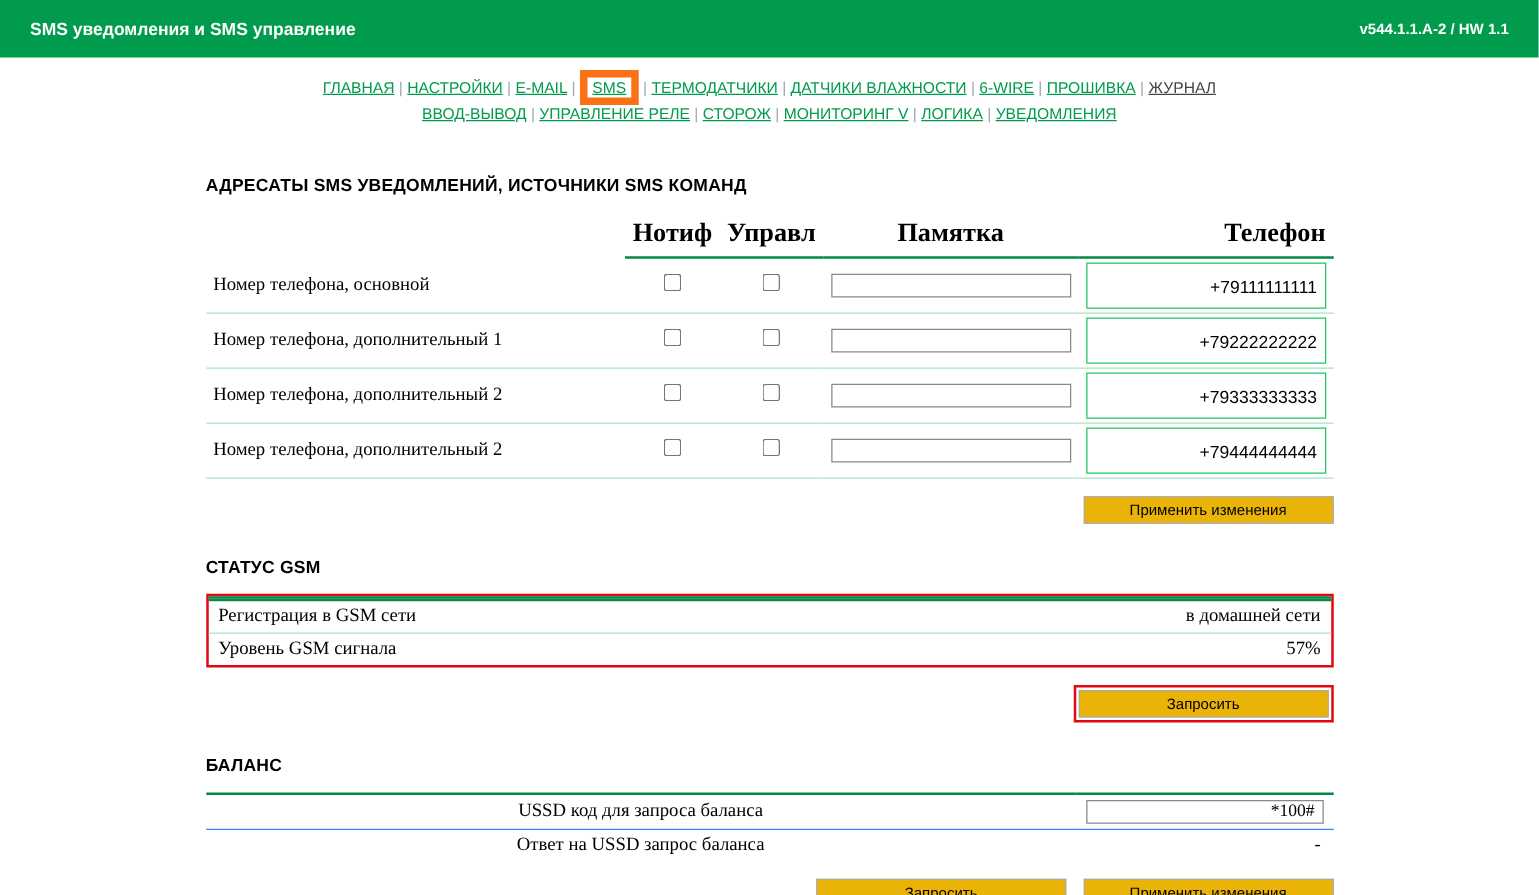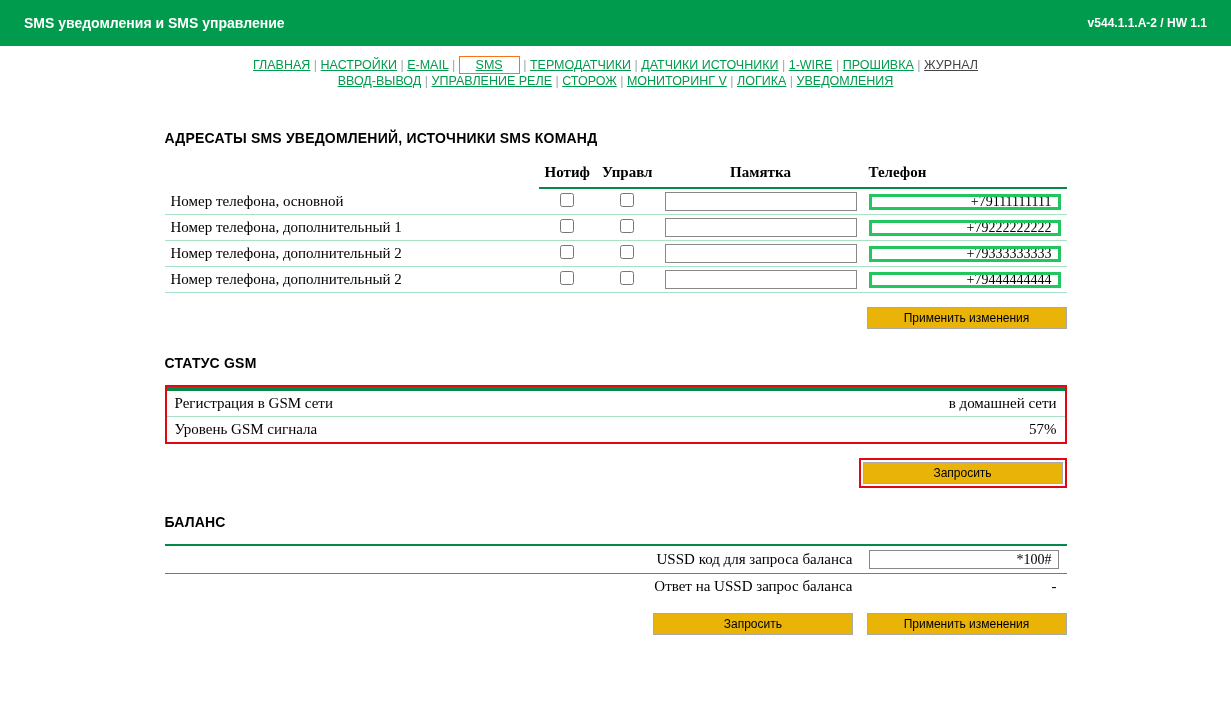--- a/index.html
+++ b/index.html
@@ -3,75 +3,75 @@
 <meta charset="utf-8">
 <style>
   *{box-sizing:border-box;}
   body{margin:0;font-family:Verdana,Arial,sans-serif;font-size:13px;color:#000;background:#fff;}
   .topbar{background:#009b4c;color:#fff;padding:0 24px;display:flex;justify-content:space-between;align-items:center;height:46px;}
   .topbar .title{font-size:14px;font-weight:bold;}
   .topbar .ver{font-size:12px;font-weight:bold;}
   .nav{text-align:center;padding:10px 0 4px 0;font-size:12.5px;}
   .nav a{color:#009b4c;text-decoration:underline;}
   .nav .sep{color:#9aa;}
-  .nav .active{border:1px solid #f97316;padding:0 16px;display:inline-block;line-height:16px;}
+  .nav .active{border:6px solid #f97316;padding:0 4px;display:inline-block;line-height:16px;}
   .nav .journal{color:#444;text-decoration:underline;}
   .wrap{max-width:902px;margin:0 auto;padding:0 0 40px 0;}
   h3{font-family:Verdana,Arial,sans-serif;font-size:14px;font-weight:bold;margin:38px 0 14px 0;letter-spacing:.2px;}
   h3.tight{margin-top:26px;}
   table.tbl{width:100%;border-collapse:collapse;}
-  table.tbl th{font-family:"Times New Roman",serif;font-size:15px;font-weight:bold;border-bottom:2px solid #038a47;padding:4px 6px 6px 6px;text-align:center;}
-  table.tbl th.right{text-align:left;}
+  table.tbl th{font-family:"Times New Roman",serif;font-size:21px;font-weight:bold;border-bottom:2px solid #038a47;padding:4px 6px 6px 6px;text-align:center;}
+  table.tbl th.right{text-align:right;}
   table.tbl td{font-family:"Times New Roman",serif;font-size:15px;border-bottom:1px solid #a8e2c4;padding:3px 6px;vertical-align:middle;}
   table.tbl td.lbl{text-align:left;}
   table.tbl td.chk{text-align:center;width:48px;}
   table.tbl td.inp{width:204px;}
   table.tbl td.inp input{width:100%;height:19px;font-family:"Times New Roman",serif;font-size:14px;border:1px solid #888;padding:0 4px;}
   table.tbl td.phone{width:204px;}
-  table.tbl td.phone input{width:100%;height:16px;font-family:Liberation Serif, serif;font-size:14px;text-align:right;border:3px solid #22c55e;padding:0 6px;}
+  table.tbl td.phone input{width:100%;height:37px;font-family:Liberation Sans, sans-serif;font-size:14px;text-align:right;border:1px solid #22c55e;padding:0 6px;}
   .btnrow{text-align:right;margin-top:14px;}
   .btn{display:inline-block;min-width:200px;height:22px;line-height:20px;font-family:Arial,sans-serif;font-size:12px;text-align:center;background:#eab308;border:1px solid #aaa;cursor:pointer;padding:0 10px;}
   .status-box{border:2px solid #e30613;padding:0;margin-top:4px;}
   table.status{width:100%;border-collapse:collapse;}
   table.status tr{border-top:2px solid #038a47;padding-left:44px;}
   table.status tr:first-child{border-top:2px solid #038a47;}
   table.status tr + tr{border-top:1px solid #a8e2c4;}
   table.status td{font-family:"Times New Roman",serif;font-size:15px;padding:4px 8px;}
   table.status td.left{text-align:left;}
   table.status td.right{text-align:right;}
   .status-box-inner{border-top:2px solid #038a47;}
   .btnrow.redframe{margin-top:14px;}
   .btnrow.redframe .rb{display:inline-block;border:2px solid #e30613;padding:2px;}
   table.balance{width:100%;border-collapse:collapse;}
   table.balance tr{border-top:2px solid #038a47;}
   table.balance tr + tr{border-top:1px solid #3b82f6;}
   table.balance td{font-family:"Times New Roman",serif;font-size:15px;padding:4px 8px;}
-  table.balance td.left{text-align:right;}
+  table.balance td.left{text-align:center;}
   table.balance td.right{text-align:right;width:200px;}
   table.balance td.right input{width:190px;height:19px;font-family:"Times New Roman",serif;font-size:14px;text-align:right;border:1px solid #888;padding:0 6px;}
   .btnrow2{margin-top:14px;text-align:right;}
   .btnrow2 .btn{margin-left:10px;}
   input[type=checkbox]{width:14px;height:14px;margin:0;}
 </style>
 </head>
 <body>
 
 <div class="topbar">
   <div class="title">SMS уведомления и SMS управление</div>
   <div class="ver">v544.1.1.A-2 / HW 1.1</div>
 </div>
 
 <div class="nav">
   <a href="#">ГЛАВНАЯ</a> <span class="sep">|</span>
   <a href="#">НАСТРОЙКИ</a> <span class="sep">|</span>
   <a href="#">E-MAIL</a> <span class="sep">|</span>
   <span class="active"><a href="#">SMS</a></span> <span class="sep">|</span>
   <a href="#">ТЕРМОДАТЧИКИ</a> <span class="sep">|</span>
-  <a href="#">ДАТЧИКИ ИСТОЧНИКИ</a> <span class="sep">|</span>
-  <a href="#">1-WIRE</a> <span class="sep">|</span>
+  <a href="#">ДАТЧИКИ ВЛАЖНОСТИ</a> <span class="sep">|</span>
+  <a href="#">6-WIRE</a> <span class="sep">|</span>
   <a href="#">ПРОШИВКА</a> <span class="sep">|</span>
   <a href="#" class="journal">ЖУРНАЛ</a>
   <br>
   <a href="#">ВВОД-ВЫВОД</a> <span class="sep">|</span>
   <a href="#">УПРАВЛЕНИЕ РЕЛЕ</a> <span class="sep">|</span>
   <a href="#">СТОРОЖ</a> <span class="sep">|</span>
   <a href="#">МОНИТОРИНГ V</a> <span class="sep">|</span>
   <a href="#">ЛОГИКА</a> <span class="sep">|</span>
   <a href="#">УВЕДОМЛЕНИЯ</a>
 </div>

